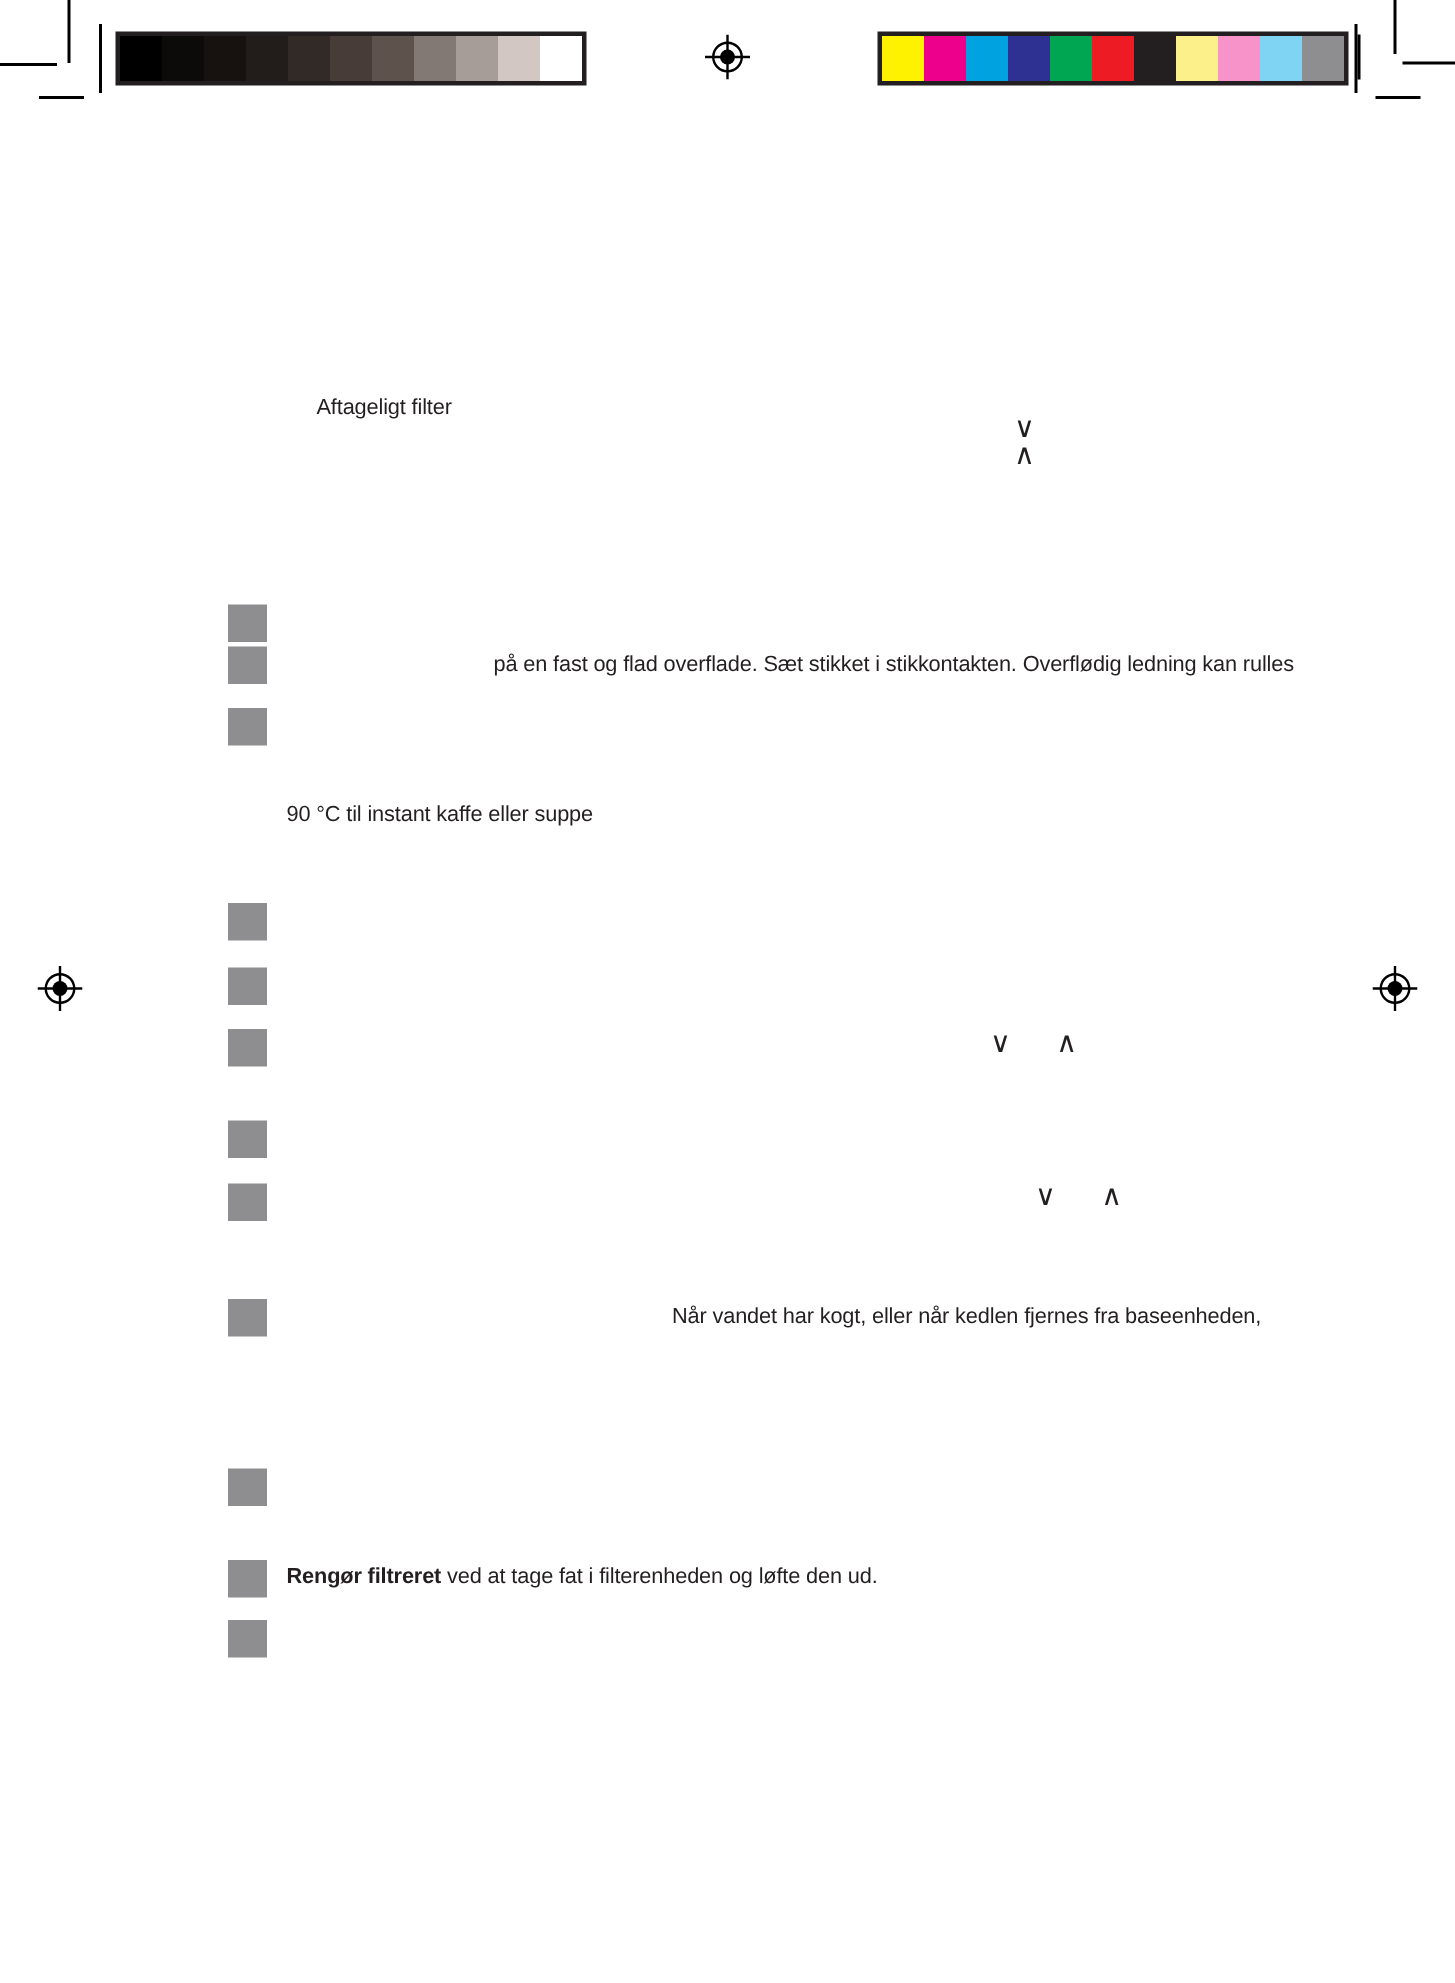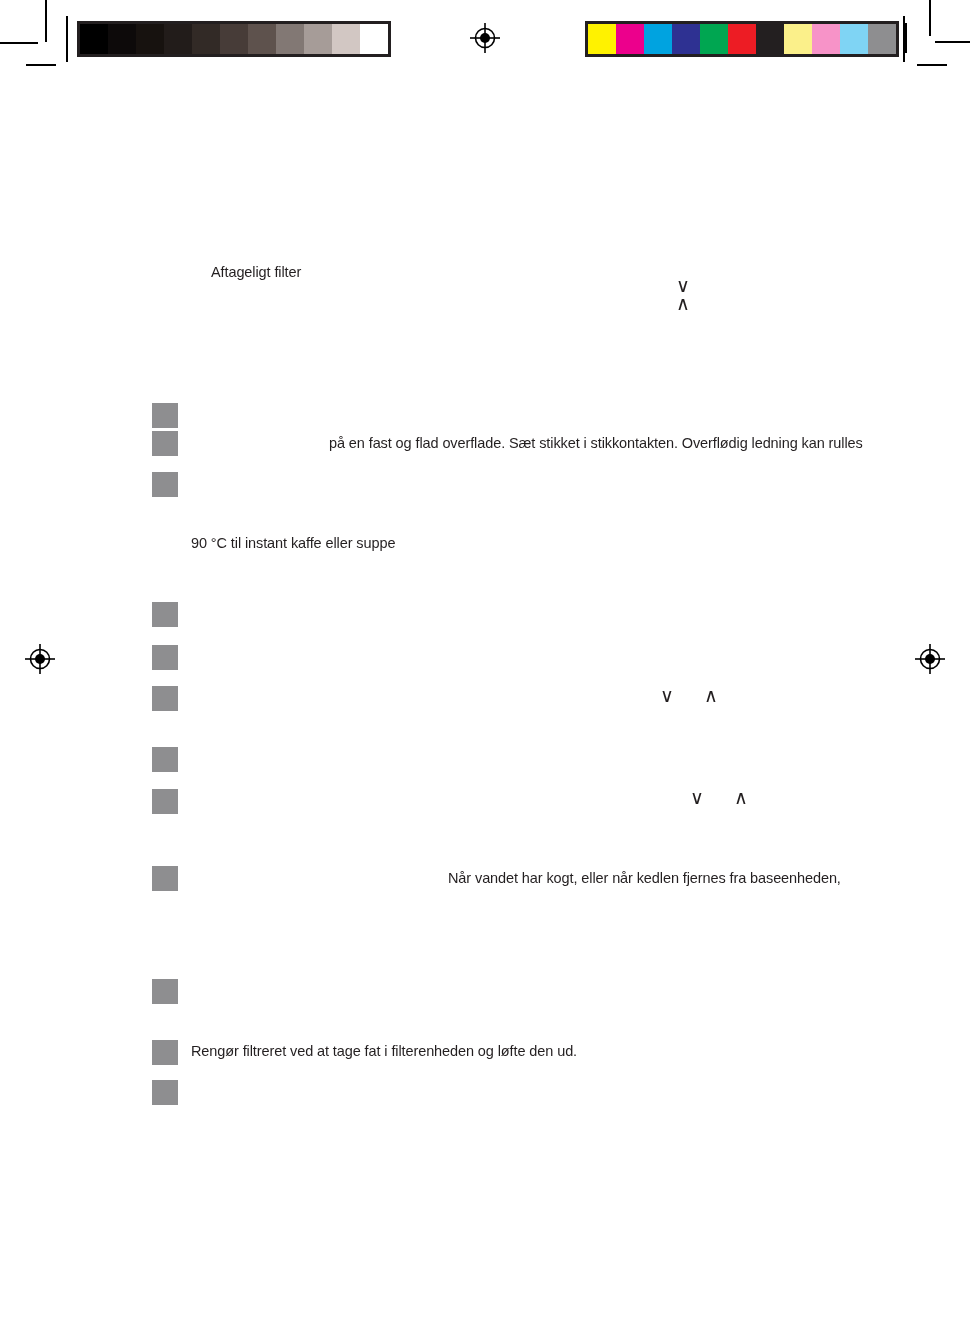--- a/index.html
+++ b/index.html
@@ -71,21 +71,21 @@
 
   
   .txt {
     position: absolute;
     font-size: 14.5px;
     line-height: 1.35;
     color: #231f20;
     white-space: nowrap;
     letter-spacing: -0.1px;
   }
-  .txt b { font-weight: 400; text-align: center; }
+  .txt b { font-weight: 700; text-align: center; }
 
   
   .chev {
     position: absolute;
     font-size: 19px;
     color: #231f20;
     font-family: "DejaVu Sans", sans-serif;
     line-height: 1;
     white-space: pre;
   }

